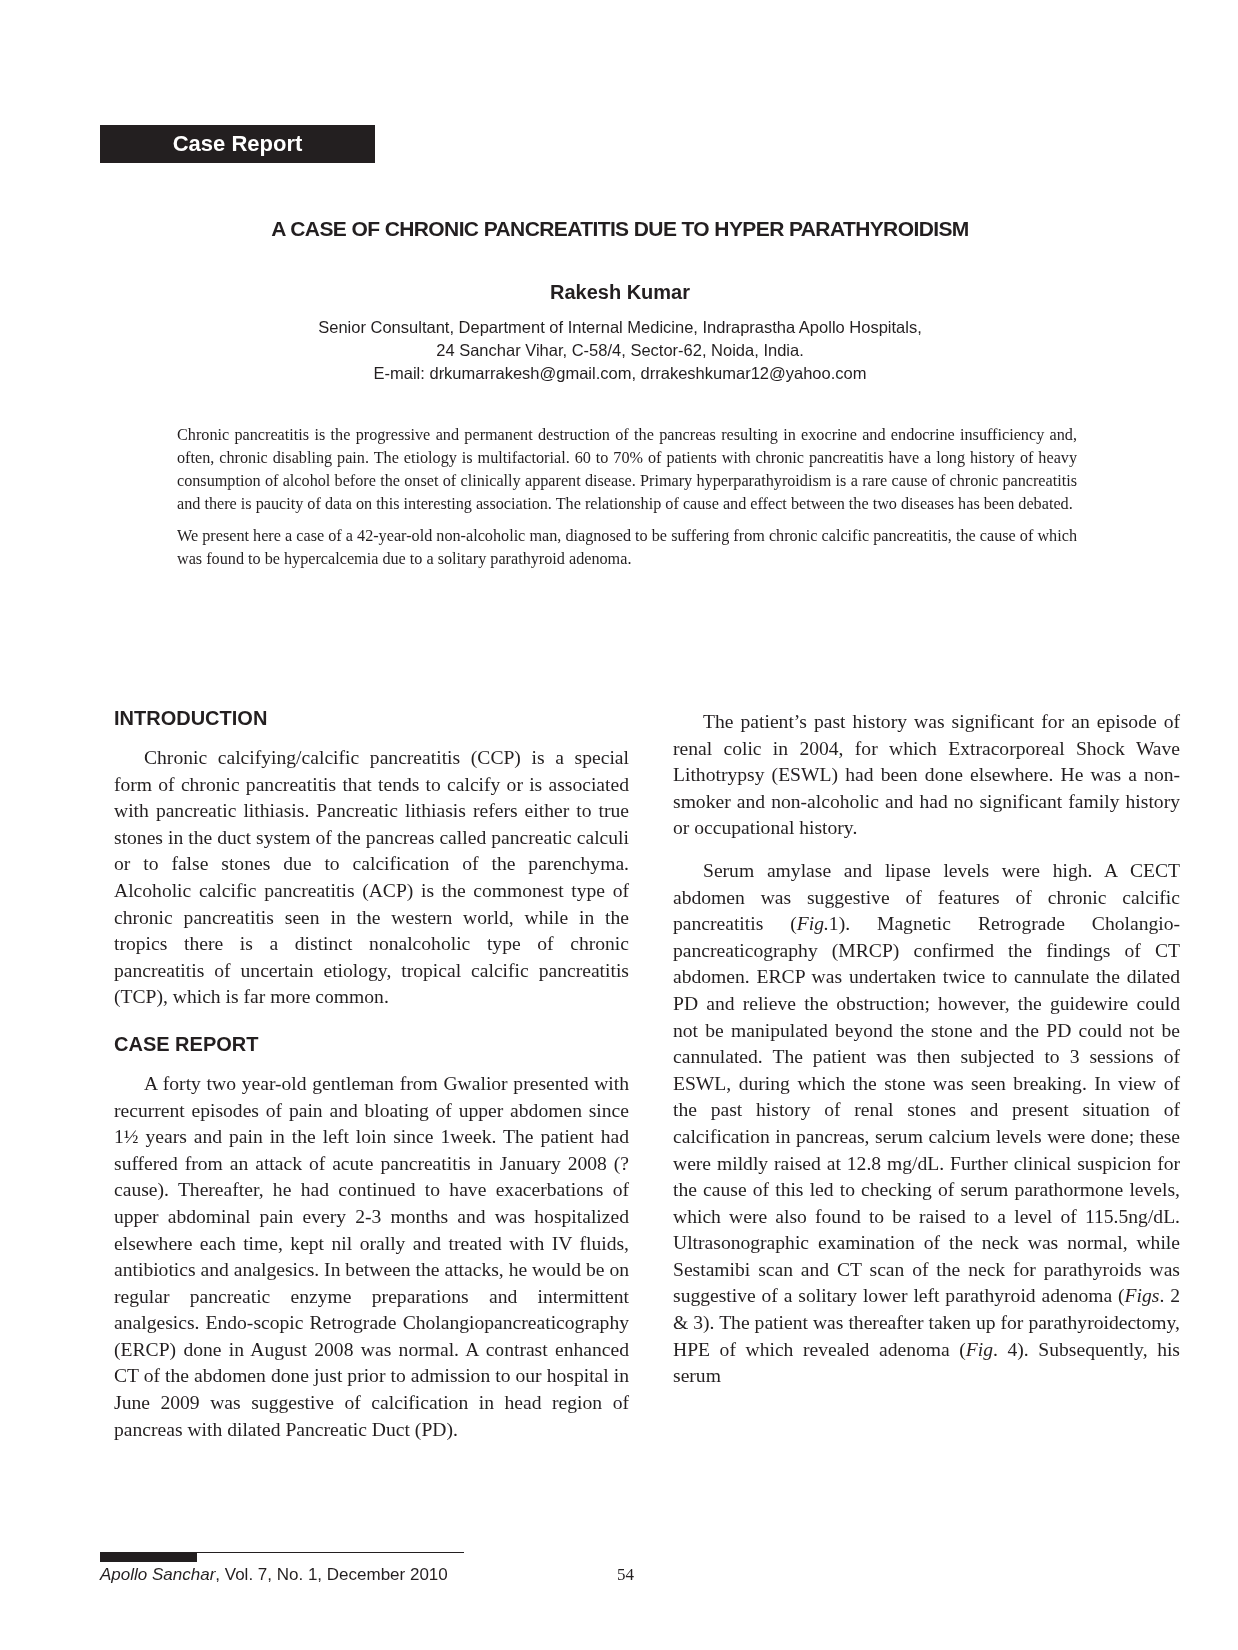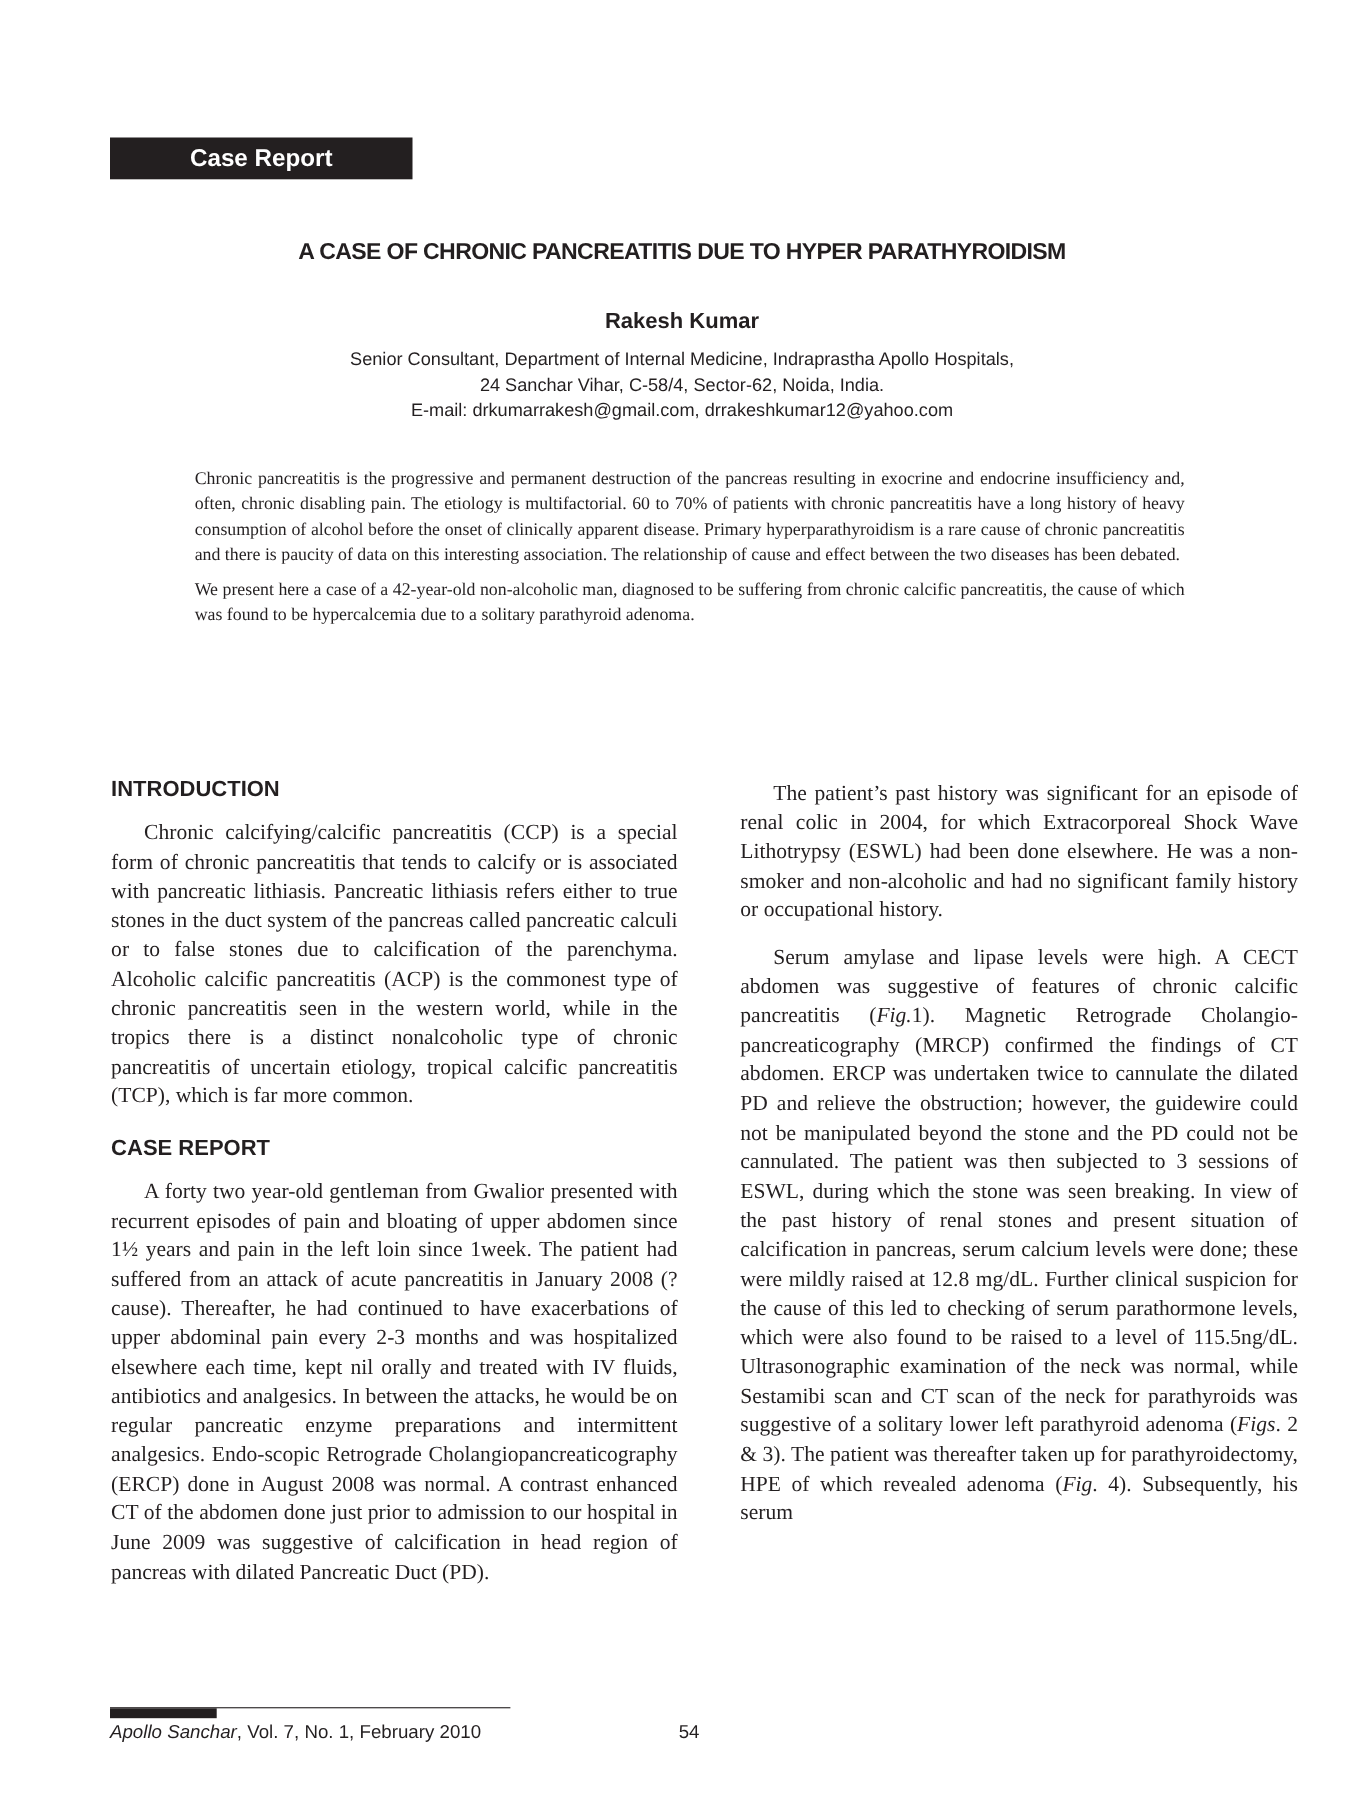--- a/index.html
+++ b/index.html
@@ -11,30 +11,30 @@
   .author { position: absolute; left: 100px; top: 281px; width: 1040px; text-align: center;
     font-family: Liberation Sans, sans-serif; font-weight: bold; font-size: 20px; }
   .affil { position: absolute; left: 100px; top: 316px; width: 1040px; text-align: center;
     font-family: "Liberation Sans", sans-serif; font-size: 16.5px; line-height: 23px; }
   .abstract { position: absolute; left: 177px; top: 424px; width: 900px;
     font-family: Liberation Serif, serif; font-size: 16.2px; line-height: 23px; text-align: justify; }
   .abstract p { margin: 0 0 9px 0; }
   .abstract .kw { font-weight: bold; }
   .col { position: absolute; top: 705px; width: 515px;
     font-family: "Liberation Serif", serif; font-size: 19.6px; line-height: 26.6px; text-align: justify; }
-  .col-left { left: 101px; }
+  .col-left { left: 114px; }
   .col-right { left: 645px; top: 709px; width: 507px; margin-left: 28px; }
   .col h2 { font-family: "Liberation Sans", sans-serif; font-weight: bold; font-size: 20px; margin: 0 0 14px 0; line-height: 26px; }
   .col p { margin: 0 0 16px 0; text-indent: 30px; }
   .col h2.case { margin-top: 20px; }
   .footer-rule { position: absolute; left: 100px; top: 1552px; width: 364px; height: 1px; background: #231f20; }
   .footer-block { position: absolute; left: 100px; top: 1553px; width: 97px; height: 9px; background: #231f20; }
   .footer-text { position: absolute; left: 100px; top: 1565px; font-family: "Liberation Sans", sans-serif; font-size: 17px; }
   .footer-text i { font-style: italic; }
-  .page-num { position: absolute; left: 617px; top: 1565px; font-family: Liberation Sans, sans-serif; font-size: 17px; }
+  .page-num { position: absolute; left: 617px; top: 1565px; font-family: Liberation Serif, serif; font-size: 17px; }
   i { font-style: italic; }
 </style>
 </head>
 <body>
 
 <div class="label-bar">Case Report</div>
 
 <div class="title">A CASE OF CHRONIC PANCREATITIS DUE TO HYPER PARATHYROIDISM</div>
 <div class="author">Rakesh Kumar</div>
 <div class="affil">
@@ -55,14 +55,14 @@
   <p>A forty two year-old gentleman from Gwalior presented with recurrent episodes of pain and bloating of upper abdomen since 1½ years and pain in the left loin since 1week. The patient had suffered from an attack of acute pancreatitis in January 2008 (?cause). Thereafter, he had continued to have exacerbations of upper abdominal pain every 2-3 months and was hospitalized elsewhere each time, kept nil orally and treated with IV fluids, antibiotics and analgesics. In between the attacks, he would be on regular pancreatic enzyme preparations and intermittent analgesics. Endo-scopic Retrograde Cholangiopancreaticography (ERCP) done in August 2008 was normal. A contrast enhanced CT of the abdomen done just prior to admission to our hospital in June 2009 was suggestive of calcification in head region of pancreas with dilated Pancreatic Duct (PD).</p>
 </div>
 
 <div class="col col-right">
   <p>The patient’s past history was significant for an episode of renal colic in 2004, for which Extracorporeal Shock Wave Lithotrypsy (ESWL) had been done elsewhere. He was a non-smoker and non-alcoholic and had no significant family history or occupational history.</p>
   <p><span>Serum amylase and lipase levels were high. A CECT abdomen was suggestive of features of chronic calcific pancreatitis (</span><i>Fig.</i><span>1). Magnetic Retrograde Cholangio-pancreaticography (MRCP) confirmed the findings of CT abdomen. ERCP was undertaken twice to cannulate the dilated PD and relieve the obstruction; however, the guidewire could not be manipulated beyond the stone and the PD could not be cannulated. The patient was then subjected to 3 sessions of ESWL, during which the stone was seen breaking. In view of the past history of renal stones and present situation of calcification in pancreas, serum calcium levels were done; these were mildly raised at 12.8 mg/dL. Further clinical suspicion for the cause of this led to checking of serum parathormone levels, which were also found to be raised to a level of 115.5ng/dL. Ultrasonographic examination of the neck was normal, while Sestamibi scan and CT scan of the neck for parathyroids was suggestive of a solitary lower left parathyroid adenoma (</span><i>Figs</i><span>. 2 &amp; 3). The patient was thereafter taken up for parathyroidectomy, HPE of which revealed adenoma (</span><i>Fig</i><span>. 4). Subsequently, his serum</span></p>
 </div>
 
 <div class="footer-rule"></div>
 <div class="footer-block"></div>
-<div class="footer-text"><i>Apollo Sanchar</i><span>, Vol. 7, No. 1,  February 2010</span></div>
+<div class="footer-text"><i>Apollo Sanchar</i><span>, Vol. 7, No. 1,  December 2010</span></div>
 <div class="page-num">54</div>
 
 </body></html>

